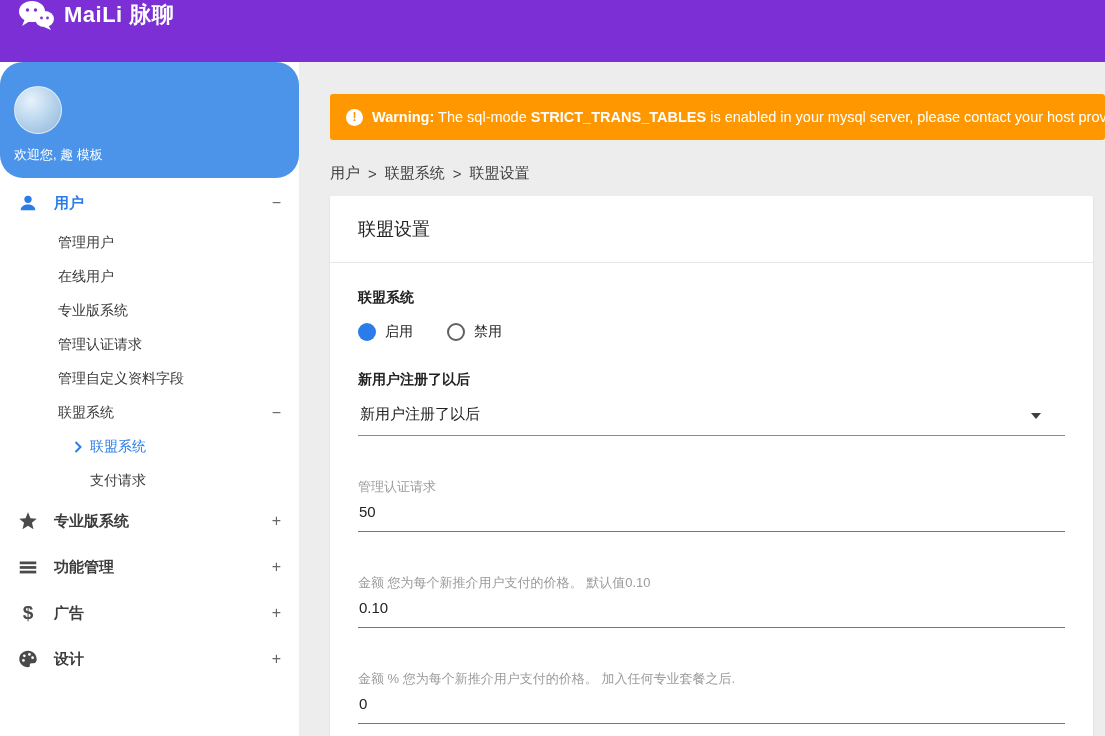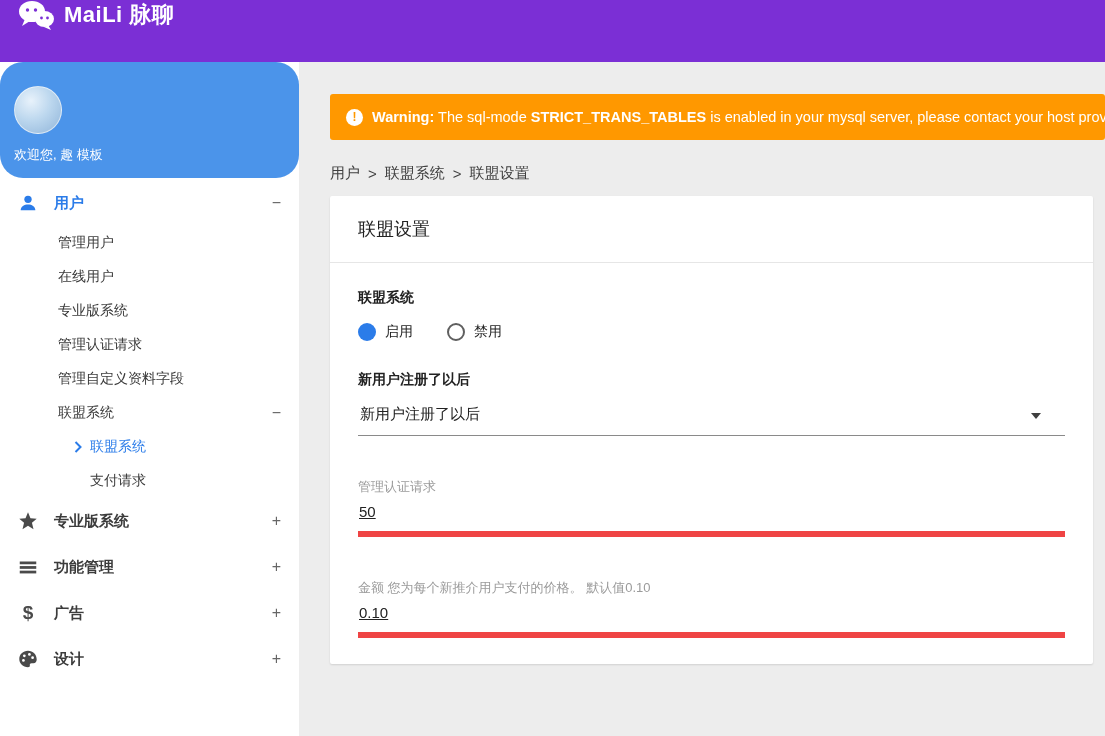--- a/index.html
+++ b/index.html
@@ -66,21 +66,21 @@
 
   .select-section { margin-top:30px; }
   .select-box { position:relative; margin-top:8px; padding:8px 0 11px 2px;
     border-bottom:1px solid #8a8a8a; font-size:15px; color:#222; cursor:pointer; }
   .caret { position:absolute; right:24px; top:16px; width:0; height:0;
     border-left:5px solid transparent; border-right:5px solid transparent; border-top:6px solid #3f3f3f; }
 
   .field { margin-top:42px; }
   .field-label { font-size:13px; color:#9b9b9b; }
   .field-value { font-size:15px; color:#222; margin-top:7px; padding:0 0 11px 1px;
-    border-bottom:6px solid #ef4444; cursor:text;text-decoration:underline; }
+    border-bottom:1px solid #ef4444; cursor:text; }
 </style>
 </head>
 <body>
 
 <div class="topbar">
   <div class="brand">
     <span class="brand-logo">
       <svg viewBox="0 0 36 30" width="36" height="30">
         <ellipse cx="14" cy="11.5" rx="13" ry="10.5" fill="#ffffff"></ellipse>
         <path d="M7 19 L4 26 L12 21 Z" fill="#ffffff"></path>
@@ -246,18 +246,22 @@
         <div class="field">
           <div class="field-label">管理认证请求</div>
           <div class="field-value">50</div>
         </div>
 
         <div class="field">
           <div class="field-label">金额 您为每个新推介用户支付的价格。 默认值0.10</div>
           <div class="field-value">0.10</div>
         </div>
 
+        <div class="field">
+          <div class="field-label">金额 % 您为每个新推介用户支付的价格。 加入任何专业套餐之后.</div>
+          <div class="field-value">0</div>
+        </div>
 
       </div>
     </div>
 
   </div>
 </div>
 
 </body></html>

